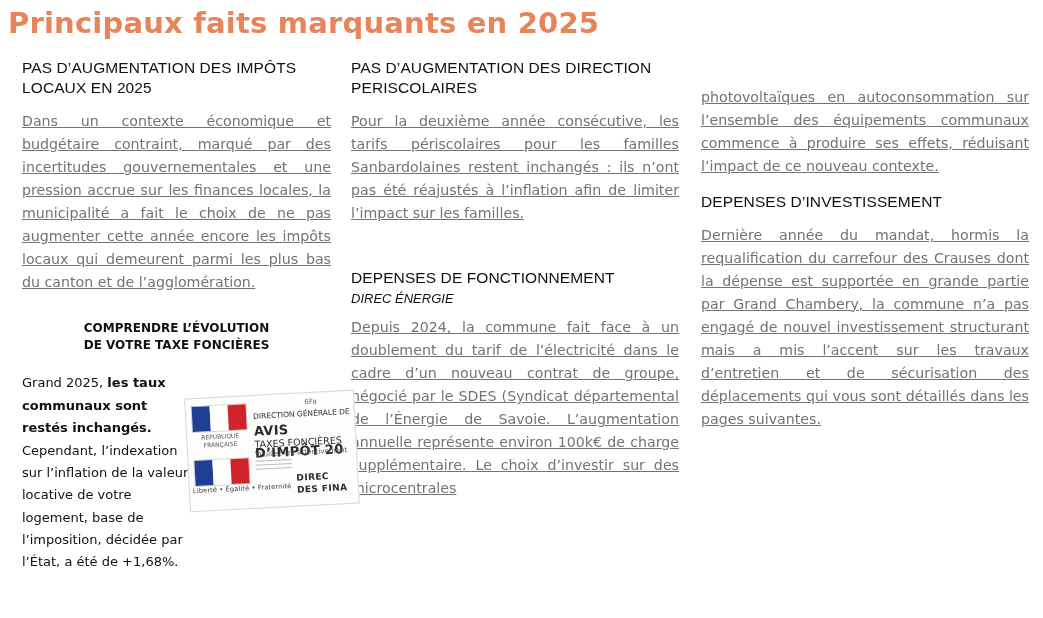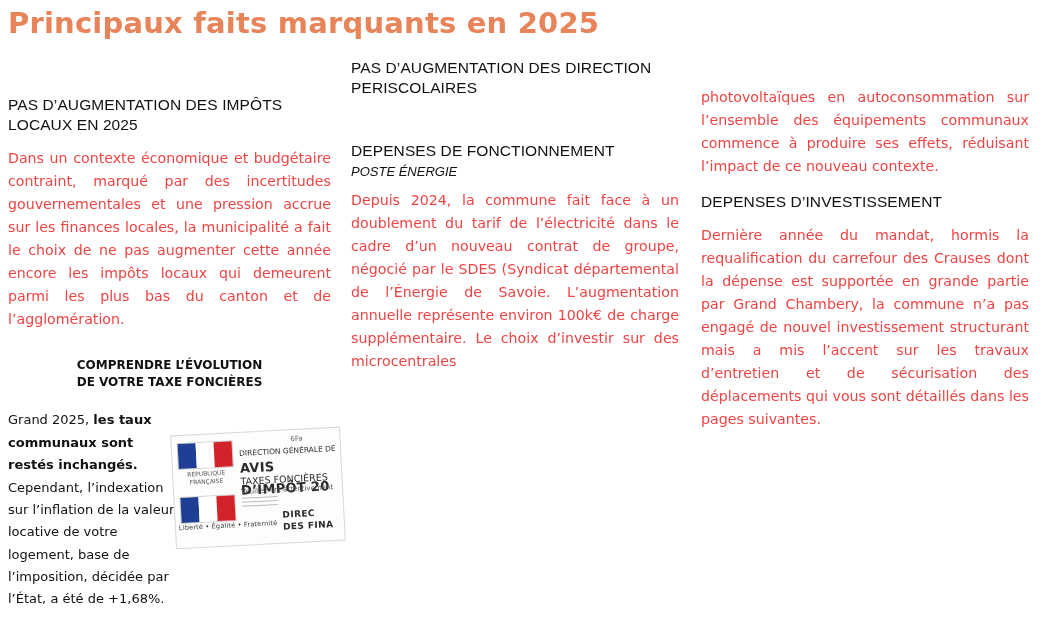--- a/index.html
+++ b/index.html
@@ -36,21 +36,21 @@
     position: absolute;
     top: 58px;
     left: 0;
     width: 1043px;
     display: flex;
     gap: 0px;
   }
   .col {
     box-sizing: border-box;
   }
-  .col-1 { width: 345px; padding: 0 14px 0 8px; margin-top: 37px; }
+  .col-1 { width: 345px; padding: 0 14px 0 22px; }
   .col-2 { width: 348px; padding: 0 14px 0 6px; }
   .col-3 { width: 350px; padding: 0 14px 0 8px; }
 
   h2.section-head {
     font-size: 15.5px;
     font-weight: normal;
     margin: 0 0 12px 0;
     line-height: 1.28;
     letter-spacing: 0.1px;
     color: #111;
@@ -60,22 +60,23 @@
     font-size: 13px;
     font-style: italic;
     margin: -8px 0 10px 0;
     color: #111;
   }
   p.body {
     font-size: 14.2px;
     line-height: 1.62;
     text-align: justify;
     margin: 0 0 14px 0;
-    color: #ef4444;
-    font-family: "DejaVu Sans", sans-serif;
+    color: #737373;
+    font-family: "DejaVu Sans", sans-serif;
+    text-decoration: underline;
   }
   p.body.last { margin-bottom: 0; }
 
   .boxed {
     margin-top: 26px;
   }
   .boxed-title {
     text-align: center;
     font-size: 12px;
     line-height: 1.45;
@@ -204,22 +205,23 @@
               </div>
             <div class="txt t5">DIREC</div>
             <div class="txt t6">DES FINA</div>
           </div>
         </div>
       </div>
     </div>
 
     <div class="col col-2">
       <h2 class="section-head">PAS D’AUGMENTATION DES DIRECTION PERISCOLAIRES</h2>
+      <p class="body">Pour la deuxième année consécutive, les tarifs périscolaires pour les familles Sanbardolaines restent inchangés : ils n’ont pas été réajustés à l’inflation afin de limiter l’impact sur les familles.</p>
       <h2 class="section-head" style="margin-top:43px;">DEPENSES DE FONCTIONNEMENT</h2>
-      <div class="subhead-italic">POSTE ÉNERGIE</div>
+      <div class="subhead-italic">DIREC ÉNERGIE</div>
       <p class="body last">Depuis 2024, la commune fait face à un doublement du tarif de l’électricité dans le cadre d’un nouveau contrat de groupe, négocié par le SDES (Syndicat départemental de l’Énergie de Savoie. L’augmentation annuelle représente environ 100k€ de charge supplémentaire. Le choix d’investir sur des microcentrales</p>
     </div>
 
     <div class="col col-3">
       <div class="spacer-top"></div>
       <p class="body">photovoltaïques en autoconsommation sur l’ensemble des équipements communaux commence à produire ses effets, réduisant l’impact de ce nouveau contexte.</p>
       <h2 class="section-head" style="">DEPENSES D’INVESTISSEMENT</h2>
       <p class="body last">Dernière année du mandat, hormis la requalification du carrefour des Crauses dont la dépense est supportée en grande partie par Grand Chambery, la commune n’a pas engagé de nouvel investissement structurant mais a mis l’accent sur les travaux d’entretien et de sécurisation des déplacements qui vous sont détaillés dans les pages suivantes.</p>
     </div>
 

